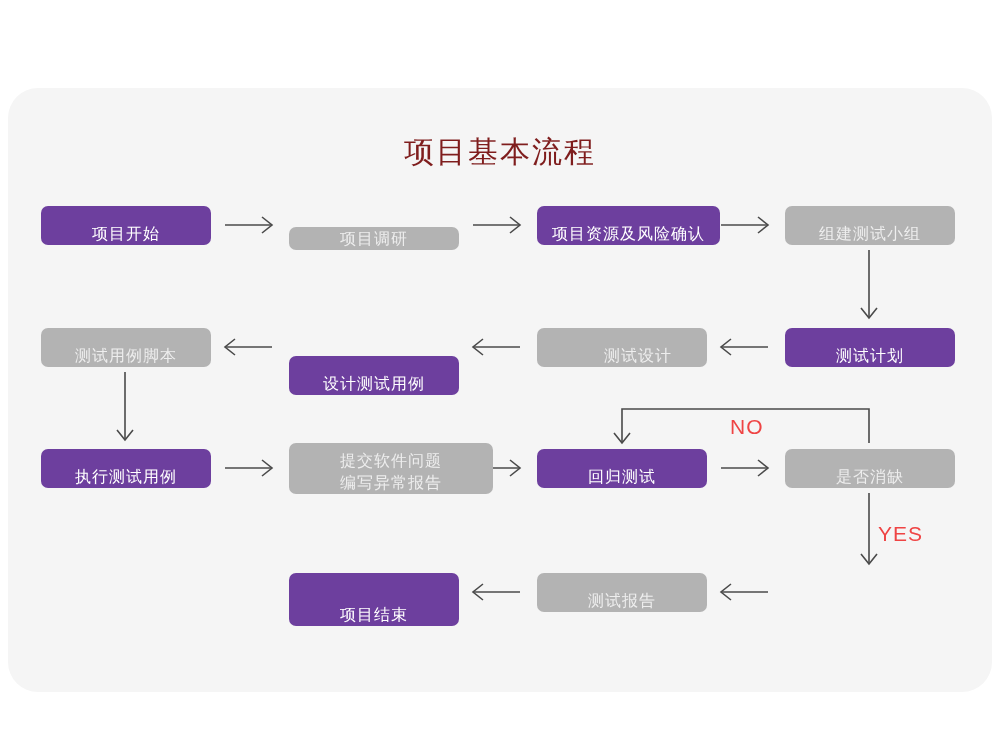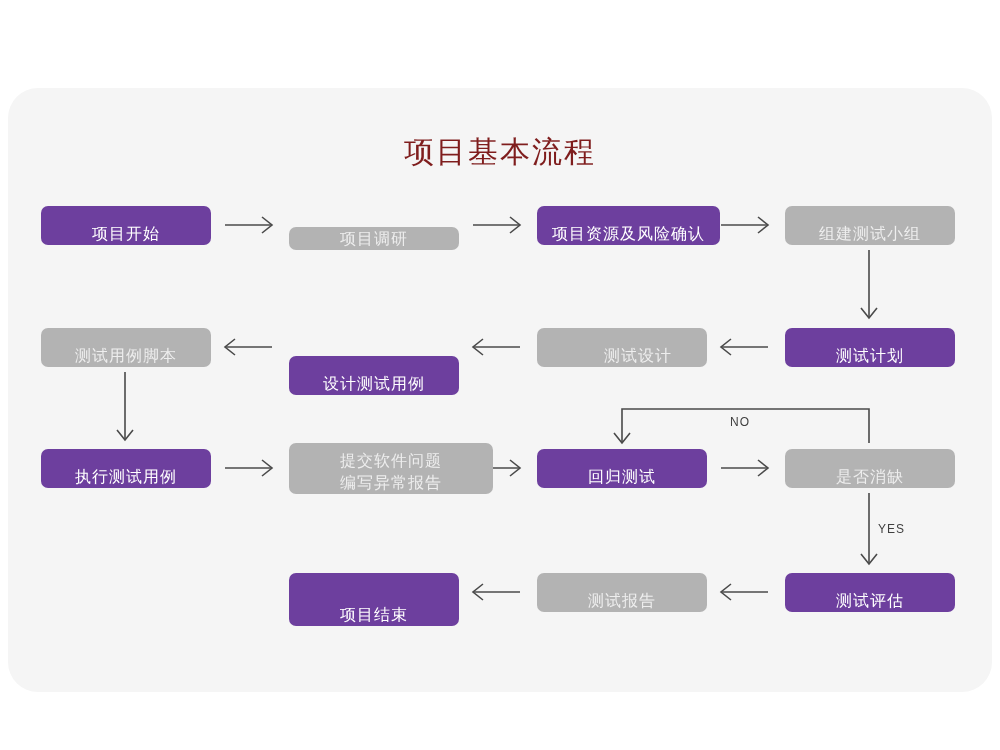--- a/index.html
+++ b/index.html
@@ -87,22 +87,22 @@
   .edge-head {
     stroke: #4a4a4a;
     stroke-width: 1.6;
     fill: none;
     stroke-linecap: butt;
     stroke-linejoin: miter;
   }
 
   .edge-label {
     position: absolute;
-    font-size: 12px;
-    color: #404040;
+    font-size: 21px;
+    color: #ef4444;
     letter-spacing: 1px;
   }
 </style>
 </head>
 <body>
 
 <div id="stage">
 
   <div id="panel"></div>
 
@@ -240,17 +240,14 @@
   </div>
 
   <div class="node purple" style="left:289px; top:573px; width:170px; height:53px;">
     <span class="nlabel">项目结束</span>
   </div>
 
   <div class="node gray" style="left:537px; top:573px; width:170px; height:39px;">
     <span class="nlabel">测试报告</span>
   </div>
 
-  <div class="node purple" style="left:785px; top:573px; width:170px; height:39px;">
-    <span class="nlabel">测试评估</span>
-  </div>
 
 </div>
 
 </body></html>

